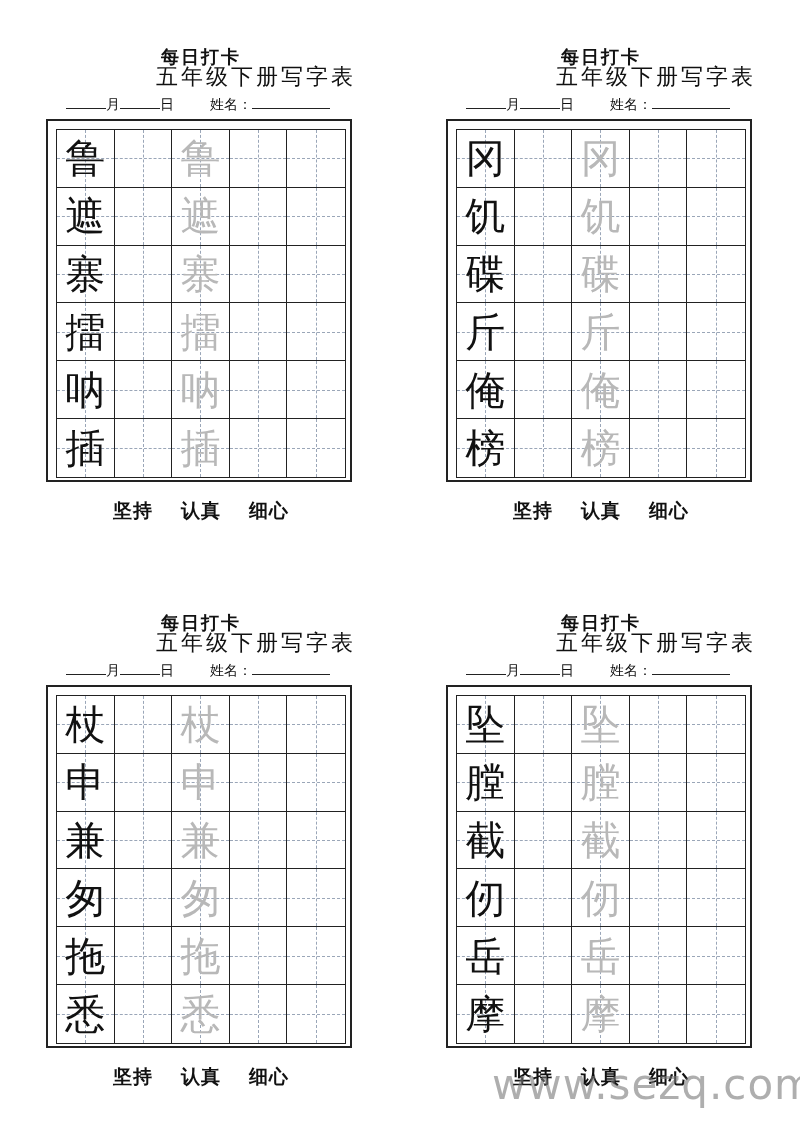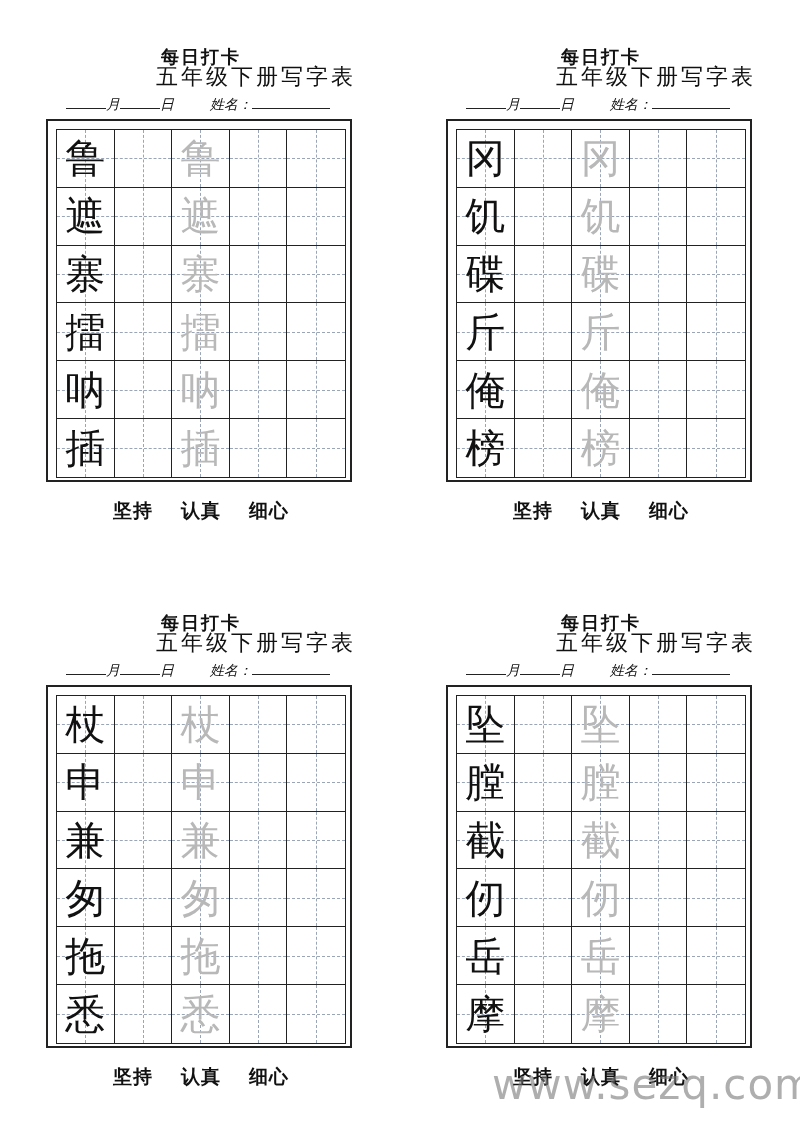--- a/index.html
+++ b/index.html
@@ -4,21 +4,21 @@
 <style>
   html, body { margin: 0; padding: 0; background: #ffffff; }
   body { width: 800px; height: 1132px; position: relative; overflow: hidden;
          font-family: "DejaVu Serif", "Liberation Serif", serif; color: #111; }
   .card { position: absolute; width: 310px; }
   .title { position: absolute; left: 0; width: 310px; top: 0; text-align: center;
            font-size: 18px; font-weight: bold; letter-spacing: 2px; line-height: 22px; margin-top: 12px; }
   .subtitle { position: absolute; left: 0; width: 310px; top: 32px; text-align: right;
               font-size: 22px; letter-spacing: 3px; line-height: 22px; }
   .dateline { position: absolute; left: 20px; top: 60px; width: 290px; height: 20px;
-              font-size: 14px; line-height: 18px; white-space: nowrap; font-style: italic; }
+              font-size: 14px; line-height: 18px; white-space: nowrap; }
   .blank { display: inline-block; border-bottom: 1px solid #222; height: 14px; vertical-align: baseline; }
   .b-month { width: 40px; }
   .b-day { width: 40px; }
   .b-name { width: 78px; }
   .gap { display: inline-block; width: 36px; }
   .outer { position: absolute; left: 0; top: 85px; width: 306px; height: 363px;
            border: 2px solid #222; box-sizing: border-box; }
   .grid { position: absolute; left: 8px; top: 8px; width: 290px; height: 349px;
           border: 1px solid #222; box-sizing: border-box; display: grid;
           grid-template-columns: repeat(5, 1fr); grid-template-rows: repeat(6, 1fr); }

